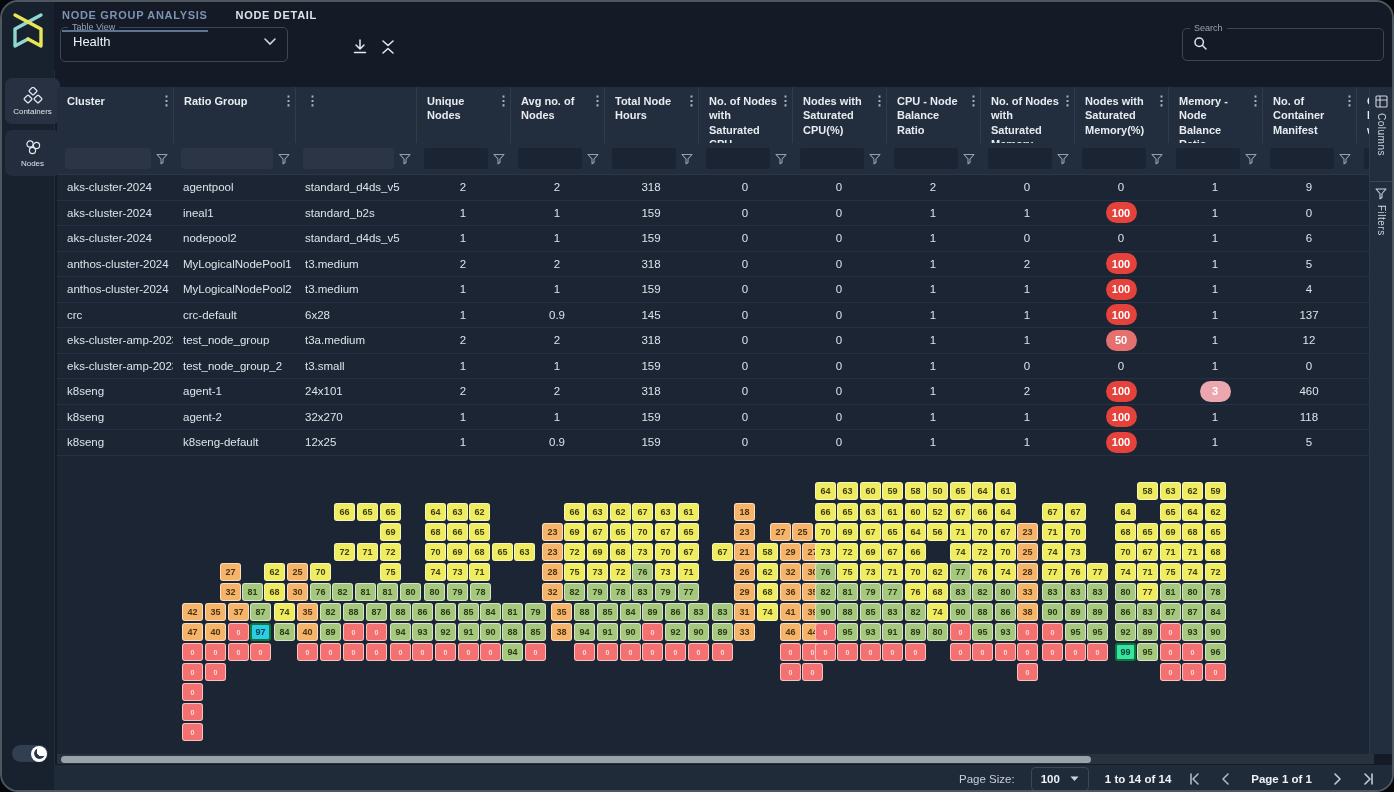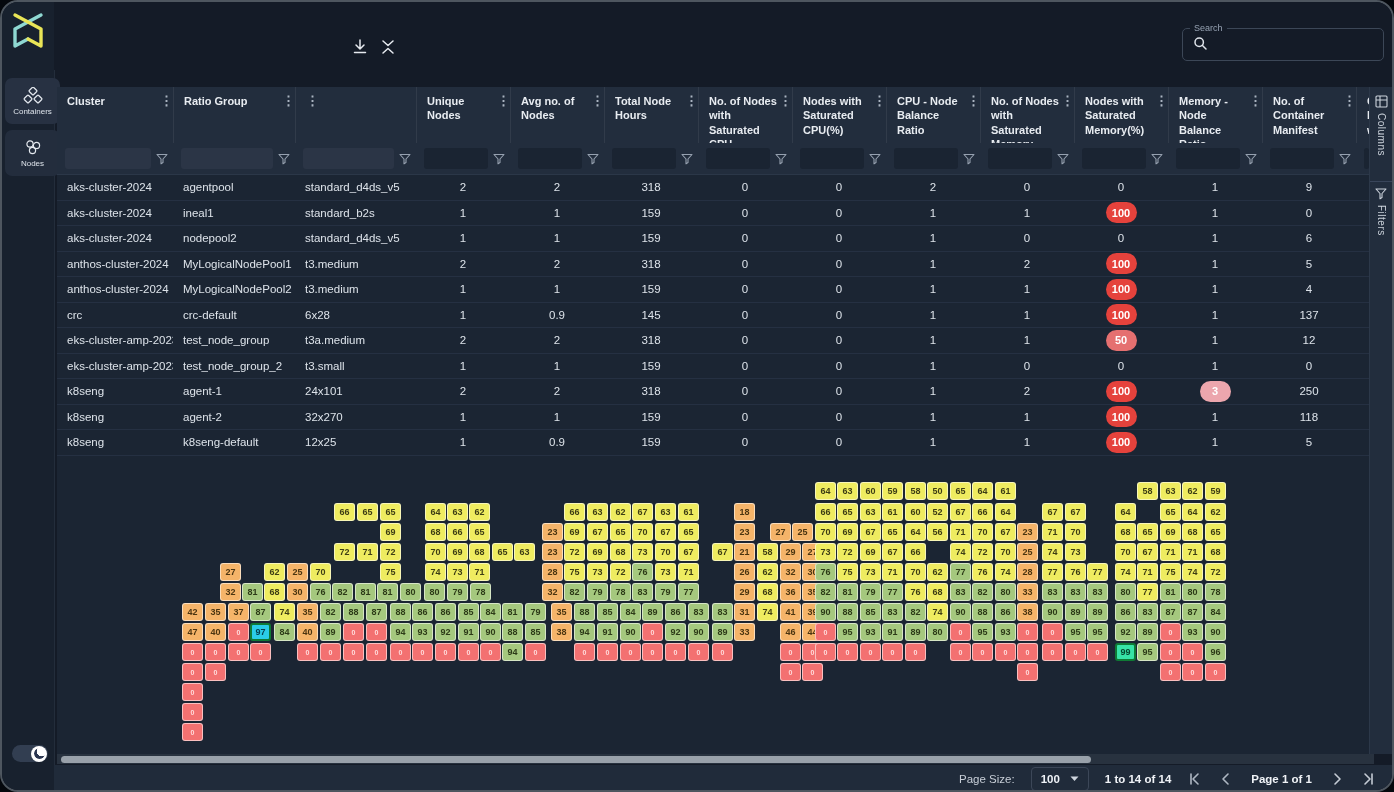--- a/index.html
+++ b/index.html
@@ -106,20 +106,33 @@
       </svg>
       <span>Nodes</span>
     </div>
     <div class="toggle">
       <span class="knob"></span>
       <span class="moon"></span>
     </div>
   </aside>
 
   <header class="topbar">
+    <div class="tabs">
+      <div class="tab active">NODE GROUP ANALYSIS</div>
+      <div class="tab">NODE DETAIL</div>
+    </div>
+    <fieldset class="box tv-select">
+      <legend class="box-lbl">Table View</legend>
+      <div class="tv-value">
+        <span>Health</span>
+        <svg class="ic" width="14" height="9" viewBox="0 0 14 9">
+          <path d="M2 2 l5 5 5-5" stroke="#cfd6de" stroke-width="1.6" fill="none" stroke-linecap="round"></path>
+        </svg>
+      </div>
+    </fieldset>
     <div class="icon-btn" style="left:297px;">
       <svg class="ic" width="18" height="18" viewBox="0 0 18 18">
         <path d="M9 2 v8 M5 7 l4 4 4-4 M3.5 14.5 h11" stroke="#e6eaef" stroke-width="1.5" fill="none" stroke-linecap="round" stroke-linejoin="round"></path>
       </svg>
     </div>
     <div class="icon-btn" style="left:326px;">
       <svg class="ic" width="16" height="18" viewBox="0 0 16 18">
         <path d="M3 3 l5 4.5 5-4.5 M3 15 l5-4.5 5 4.5" stroke="#e6eaef" stroke-width="1.5" fill="none" stroke-linecap="round" stroke-linejoin="round"></path>
       </svg>
     </div>
@@ -429,21 +442,21 @@
           <div class="cell center" style="width: 94px; flex: 0 0 auto;">0</div>
           <div class="cell center" style="width: 94px; flex: 0 0 auto;">0</div>
           <div class="cell center" style="width: 94px; flex: 0 0 auto;">1</div>
           <div class="cell center" style="width: 94px; flex: 0 0 auto;">2</div>
           <div class="cell center" style="width: 94px; flex: 0 0 auto;">
             <span class="badge" style="background: rgb(229, 66, 60);">100</span>
           </div>
           <div class="cell center" style="width: 94px; flex: 0 0 auto;">
             <span class="badge" style="background: rgb(236, 166, 173);">3</span>
           </div>
-          <div class="cell center" style="width: 94px; flex: 0 0 auto;">250</div>
+          <div class="cell center" style="width: 94px; flex: 0 0 auto;">460</div>
           <div class="cell" style="width: 18px; flex: 0 0 auto;"></div>
         </div>
         <div class="trow">
           <div class="cell" style="width: 116px; flex: 0 0 auto;">k8seng</div>
           <div class="cell" style="width: 122px; flex: 0 0 auto;">agent-2</div>
           <div class="cell" style="width: 121px; flex: 0 0 auto;">32x270</div>
           <div class="cell center" style="width: 94px; flex: 0 0 auto;">1</div>
           <div class="cell center" style="width: 94px; flex: 0 0 auto;">1</div>
           <div class="cell center" style="width: 94px; flex: 0 0 auto;">159</div>
           <div class="cell center" style="width: 94px; flex: 0 0 auto;">0</div>

